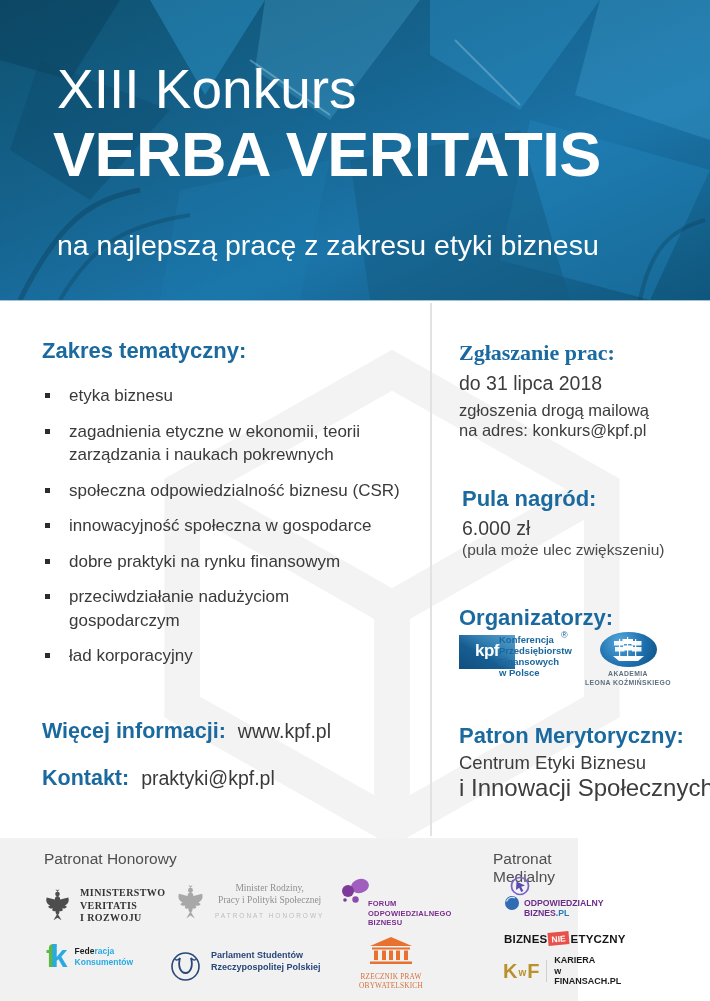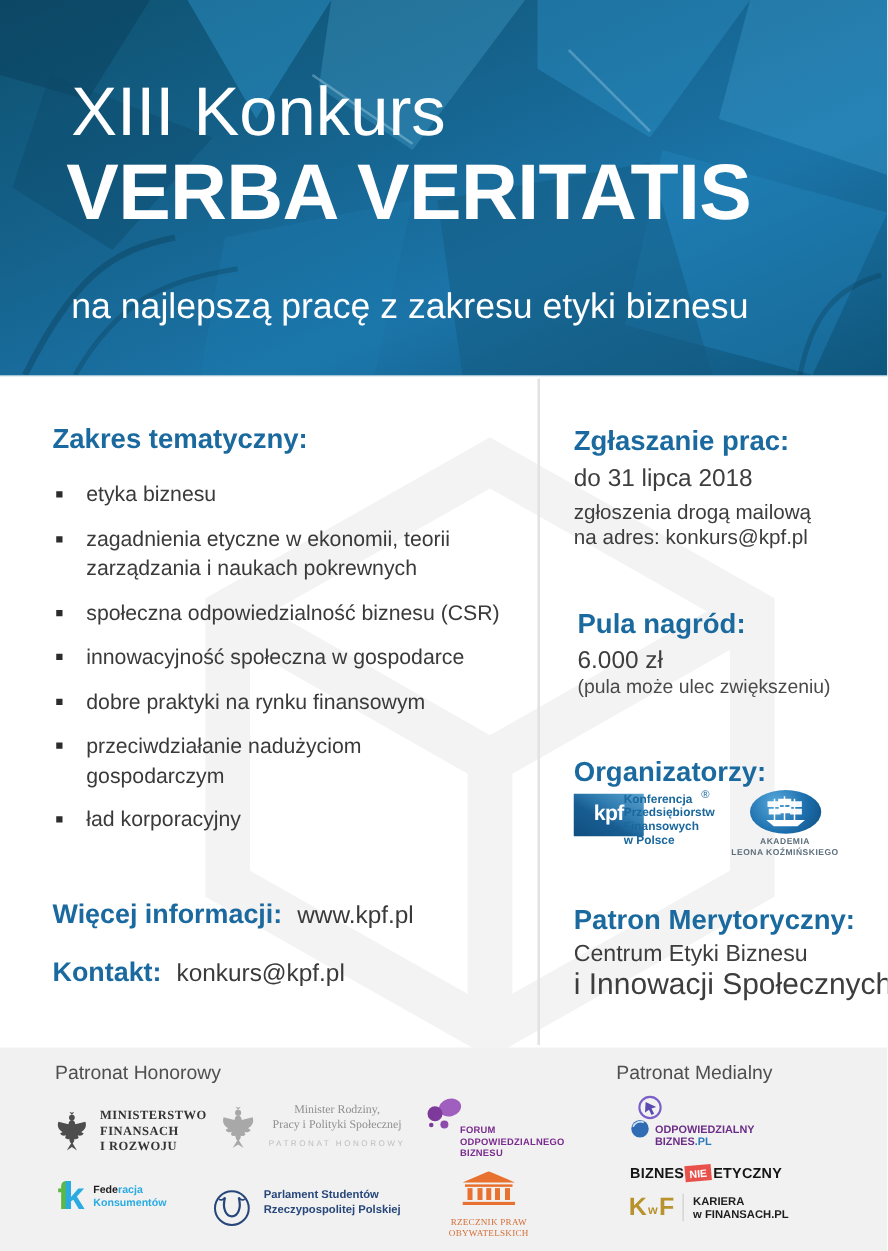--- a/index.html
+++ b/index.html
@@ -30,21 +30,21 @@
 
   .info-line{position:absolute;left:42px;display:flex;align-items:baseline;z-index:2;}
   .info-line .lbl{color:#1a699f;font-weight:700;font-size:21.5px;}
   .info-line .val{color:#3a3a3a;font-size:19.5px;margin-left:12px;}
   #more-info{top:719px;}
   #kontakt{top:766px;justify-content:flex-end;}
 
   
   .r-title{position:absolute;left:459px;z-index:2;}
   .r-text{position:absolute;left:459px;z-index:2;color:#3d3d3d;}
-  #zg-title{top:341px;}
+  #zg-title{top:341px;font-family:Liberation Serif, serif;}
   #zg-deadline{top:372px;font-size:19.5px;}
   #zg-note1{top:401px;font-size:16.5px;}
   #zg-note2{top:421px;font-size:16.5px;}
   #pn-title{top:487px;left:462px;}
   #pn-amount{top:517px;left:462px;font-size:19.5px;}
   #pn-note{top:541px;left:462px;font-size:15.5px;color:#4a4a4a;}
   #org-title{top:606px;}
   #pm-title{top:724px;}
   #pm-line1{top:752px;font-size:18.5px;}
   #pm-line2{top:774px;font-size:24px;}
@@ -57,21 +57,21 @@
   .kpf-lines{position:absolute;left:40px;top:1px;font-size:9.5px;line-height:11px;font-weight:700;color:#19679d;}
   .kpf-reg{position:absolute;left:102px;top:-3px;font-size:9px;color:#19679d;}
   
   .alk-logo{position:absolute;left:582px;top:632px;width:92px;height:60px;z-index:2;text-align:center;}
   .alk-ellipse{position:relative;margin:0 auto;width:57px;height:35px;border-radius:50%;
                background:radial-gradient(circle at 35% 28%,#54a7da 0%,#1d6fad 55%,#0d4e80 100%);}
   .alk-ellipse svg{position:absolute;left:8px;top:3px;}
   .alk-text{margin-top:3px;font-size:6.8px;line-height:8.5px;color:#5d6f7d;letter-spacing:.4px;font-weight:700;}
 
   
-  .footer{position:absolute;left:0;top:838px;width:710px;height:163px;background:#f1f1f1;z-index:3;}
+  .footer{position:absolute;left:0;top:838px;width:578px;height:163px;background:#f1f1f1;z-index:3;}
   .pat-label{position:absolute;top:12px;font-size:15.5px;color:#4f4f4f;}
   #pat-hon{left:44px;} #pat-med{left:493px;}
 
   .mir-block{position:absolute;left:44px;top:49px;display:flex;gap:9px;align-items:center;}
   .mir-text{font-family:"Liberation Serif",serif;font-weight:700;font-size:10px;line-height:12.5px;letter-spacing:.4px;color:#333;}
   .mrp-block{position:absolute;left:176px;top:45px;display:flex;gap:10px;align-items:center;}
   .mrp-text{font-family:"Liberation Serif",serif;font-size:9.5px;line-height:11.5px;color:#8f8f8f;text-align:center;}
   .mrp-cap{margin-top:4px;font-family:"Liberation Sans",sans-serif;font-size:6.5px;letter-spacing:2px;color:#bdbdbd;}
 
   .fob-block{position:absolute;left:341px;top:40px;width:110px;height:50px;}
@@ -164,21 +164,21 @@
 gospodarczym</span></li>
     <li><span class="sq"></span><span class="btxt">ład korporacyjny</span></li>
   </ul>
 
   <div id="more-info" class="info-line">
     <span class="lbl">Więcej informacji:</span>
     <span class="val">www.kpf.pl</span>
   </div>
   <div id="kontakt" class="info-line">
     <span class="lbl">Kontakt:</span>
-    <span class="val">konkurs@kpf.pl</span>
+    <span class="val">praktyki@kpf.pl</span>
   </div>
 
   <div id="zg-title" class="sec-title r-title">Zgłaszanie prac:</div>
   <div id="zg-deadline" class="r-text">do 31 lipca 2018</div>
   <div id="zg-note1" class="r-text">zgłoszenia drogą mailową</div>
   <div id="zg-note2" class="r-text">na adres: konkurs@kpf.pl</div>
 
   <div id="pn-title" class="sec-title r-title">Pula nagród:</div>
   <div id="pn-amount" class="r-text">6.000 zł</div>
   <div id="pn-note" class="r-text">(pula może ulec zwiększeniu)</div>
@@ -233,21 +233,21 @@
       <svg width="27" height="37" viewBox="0 0 40 52" style="color:#4d4d4d;">
         <g fill="currentColor">
           <path d="M20 6 l-3 -4 3 1.4 3 -1.4 z"></path>
           <circle cx="20" cy="9" r="3.4"></circle>
           <path d="M20 12 c-2 0 -4 2 -4 5 l-12 -3 c-2 6 1 10 5 12 l-3 2 c2 3 5 3 7 2 l-1 3 c2 2 4 2 5 1 0 3 1 5 3 6 2 -1 3 -3 3 -6 1 1 3 1 5 -1 l-1 -3 c2 1 5 1 7 -2 l-3 -2 c4 -2 7 -6 5 -12 l-12 3 c0 -3 -2 -5 -4 -5 z"></path>
           <path d="M20 38 l-6 10 6 -4 6 4 z"></path>
         </g>
       </svg>
       <div class="mir-text">
         <div>MINISTERSTWO</div>
-        <div>FINANSACH</div>
+        <div>VERITATIS</div>
         <div>I ROZWOJU</div>
       </div>
     </div>
 
     <div class="mrp-block">
       <svg width="29" height="39" viewBox="0 0 40 52" style="color:#a8a8a8;">
         <g fill="currentColor">
           <path d="M20 6 l-3 -4 3 1.4 3 -1.4 z"></path>
           <circle cx="20" cy="9" r="3.4"></circle>
           <path d="M20 12 c-2 0 -4 2 -4 5 l-12 -3 c-2 6 1 10 5 12 l-3 2 c2 3 5 3 7 2 l-1 3 c2 2 4 2 5 1 0 3 1 5 3 6 2 -1 3 -3 3 -6 1 1 3 1 5 -1 l-1 -3 c2 1 5 1 7 -2 l-3 -2 c4 -2 7 -6 5 -12 l-12 3 c0 -3 -2 -5 -4 -5 z"></path>

